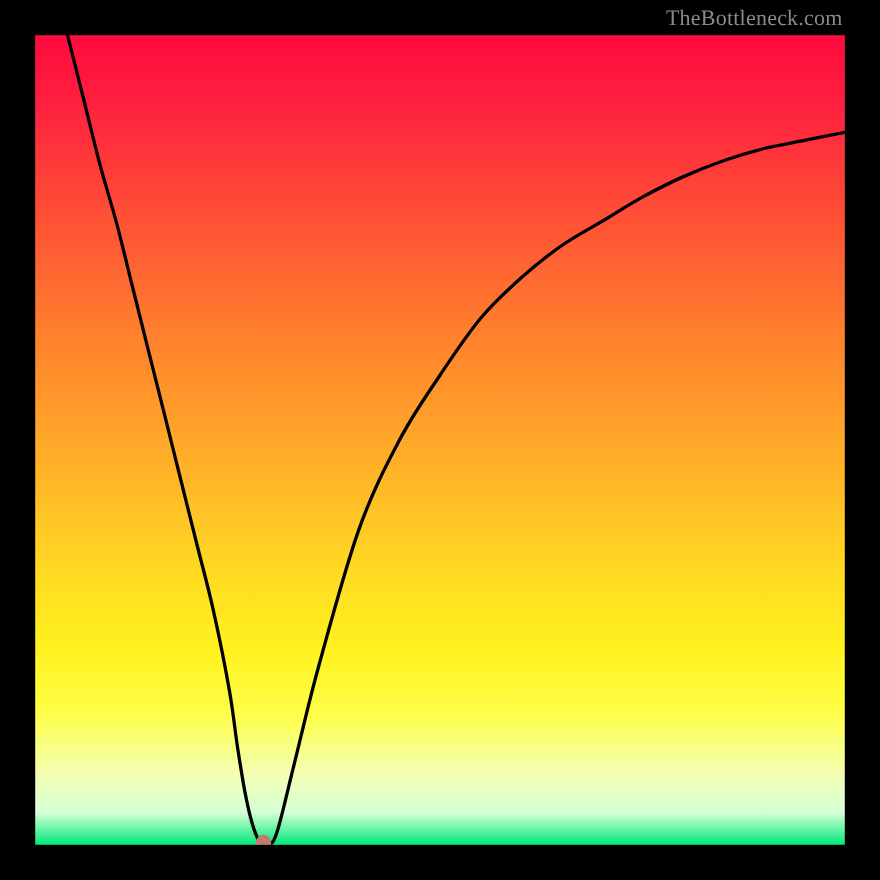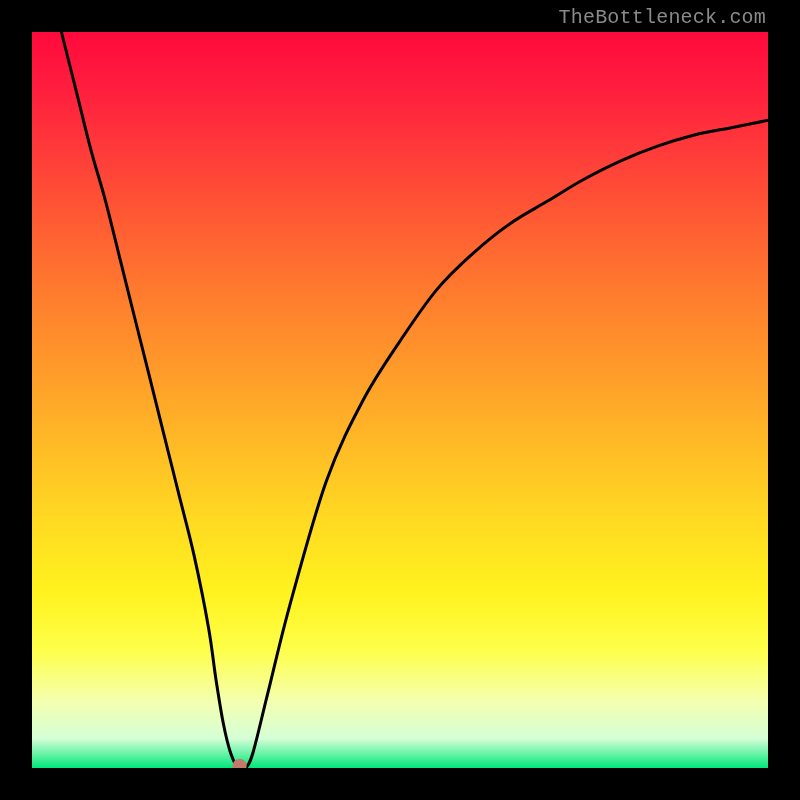--- a/index.html
+++ b/index.html
@@ -29,21 +29,21 @@
       #feff4a 84%,
       #f4ffb0 91%,
       #d5ffd6 96%,
       #00e87a 100%
     );
   }
   .watermark {
     position: absolute;
     top: 6px;
     right: 34px;
-    font-family: Liberation Mono, monospace;
+    font-family: Liberation Serif, serif;
     font-size: 20px;
     color: #8a8a8a;
     letter-spacing: 0.2px;
   }
   .curve-svg {
     position: absolute;
     left: 0;
     top: 0;
     width: 736px;
     height: 736px;

